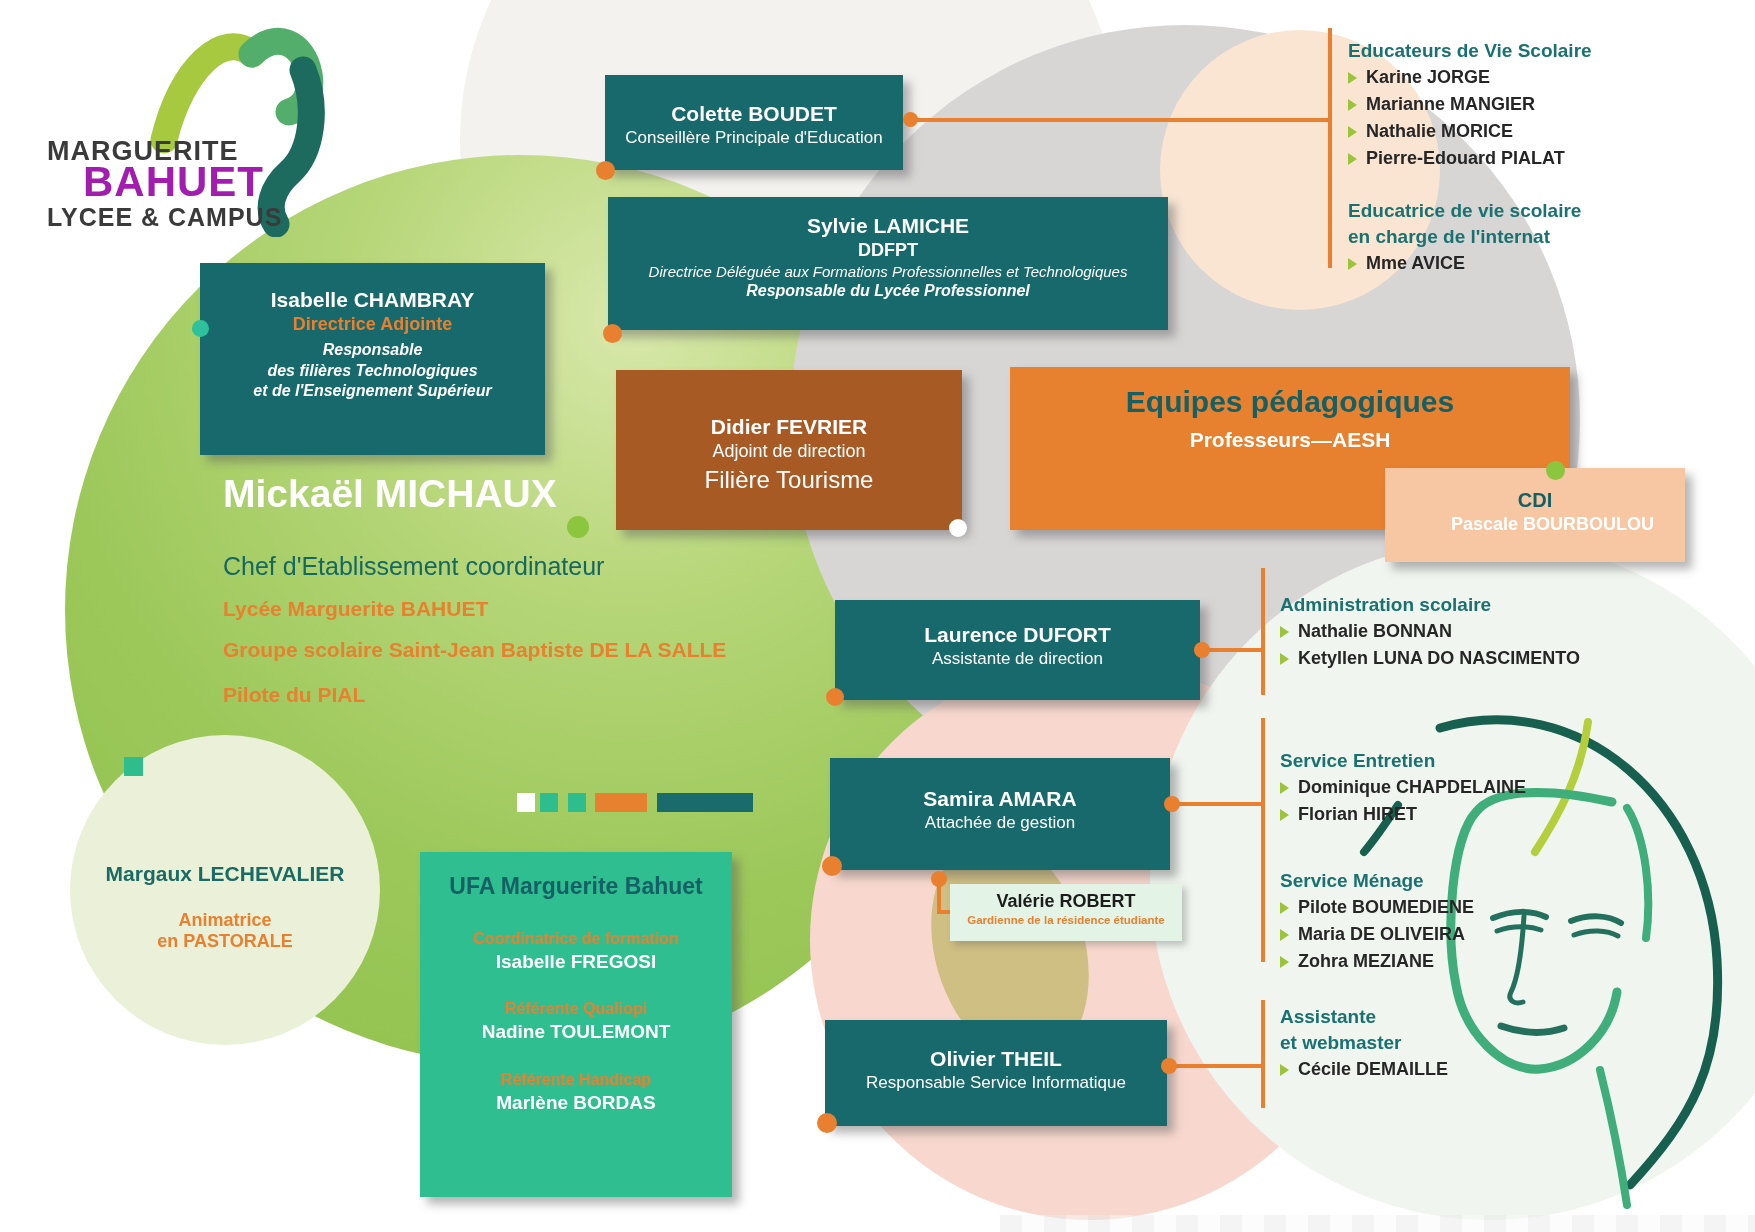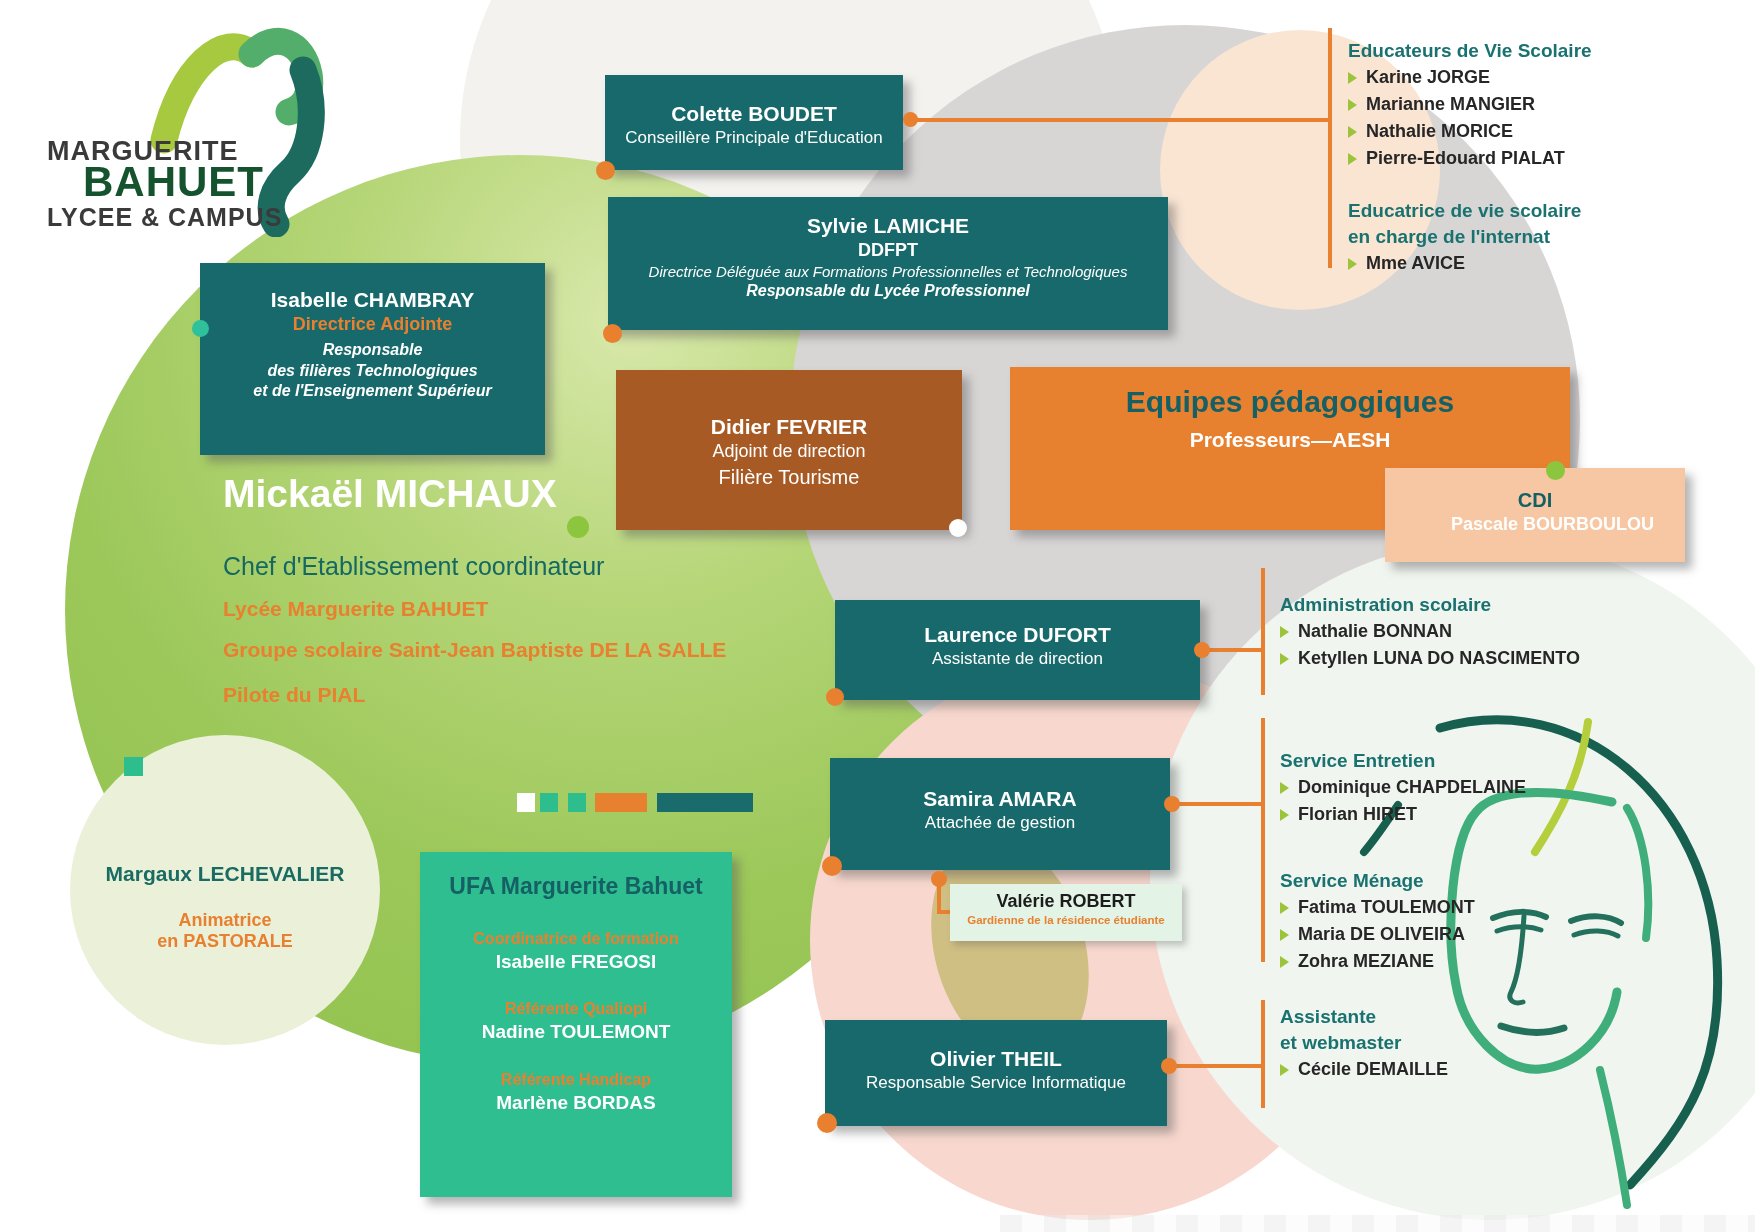--- a/index.html
+++ b/index.html
@@ -75,21 +75,21 @@
     <path d="M 244 276 C 242 308, 239 336, 231 352 C 227 360, 234 365, 243 362" fill="none" stroke="#23705c" stroke-width="5" stroke-linecap="round"></path>
     <path d="M 221 386 C 244 394, 266 394, 284 388" fill="none" stroke="#23705c" stroke-width="7" stroke-linecap="round"></path>
   </svg>
 
   <svg class="abs" style="left:150px;top:12px;z-index:5;" width="200" height="225" viewBox="0 0 200 225">
     <path d="M 14 128 C 32 55, 74 18, 102 42" fill="none" stroke="#a6c93f" stroke-width="27" stroke-linecap="round"></path>
     <path d="M 102 42 C 126 18, 153 30, 159 62 C 163 85, 151 97, 139 100" fill="none" stroke="#52ae6a" stroke-width="27" stroke-linecap="round"></path>
     <path d="M 153 58 C 168 95, 162 140, 140 160 C 122 176, 116 196, 126 212" fill="none" stroke="#1d6b5f" stroke-width="27" stroke-linecap="round"></path>
   </svg>
   <div class="logoline" style="left:47px;top:136px;font-size:27px;color:#3a3a3a;">MARGUERITE</div>
-  <div class="logoline" style="left:83px;top:158px;font-size:42px;color:#14532d;">BAHUET</div>
+  <div class="logoline" style="left:83px;top:158px;font-size:42px;color:#a21caf;">BAHUET</div>
   <div class="logoline" style="left:47px;top:203px;font-size:25px;color:#3a3a3a;">LYCEE &amp; CAMPUS</div>
 
   <div class="hline" style="left:912px;top:118px;width:420px;"></div>
   <div class="vline" style="left:1328px;top:28px;height:240px;"></div>
   <div class="vline" style="left:1261px;top:568px;height:127px;"></div>
   <div class="vline" style="left:1261px;top:718px;height:244px;"></div>
   <div class="vline" style="left:1261px;top:1000px;height:108px;"></div>
   <div class="hline" style="left:1202px;top:648px;width:63px;"></div>
   <div class="hline" style="left:1172px;top:802px;width:93px;"></div>
   <div class="hline" style="left:1169px;top:1064px;width:96px;"></div>
@@ -113,21 +113,21 @@
     <div class="t">Isabelle CHAMBRAY</div>
     <div class="t orangetxt" style="font-size:18px;">Directrice Adjointe</div>
     <div class="s" style="font-style:italic;font-weight:bold;font-size:16px;margin-top:4px;">Responsable</div>
     <div class="s" style="font-style:italic;font-weight:bold;font-size:16px;">des filières Technologiques</div>
     <div class="s" style="font-style:italic;font-weight:bold;font-size:16px;">et de l'Enseignement Supérieur</div>
   </div>
 
   <div class="box brown" style="left:616px;top:370px;width:346px;height:160px;padding-top:44px;box-sizing:border-box;">
     <div class="t">Didier FEVRIER</div>
     <div class="s" style="font-size:18px;">Adjoint de direction</div>
-    <div class="s" style="font-size:20px;">Filière Tourisme</div>
+    <div class="s" style="font-size:24px;">Filière Tourisme</div>
   </div>
 
   <div class="box orangebox" style="left:1010px;top:367px;width:560px;height:163px;padding-top:16px;box-sizing:border-box;">
     <div class="t tealheading" style="font-size:30px;">Equipes pédagogiques</div>
     <div class="t" style="font-size:21px;margin-top:6px;">Professeurs—AESH</div>
   </div>
 
   <div class="box peachbox" style="left:1385px;top:468px;width:300px;height:94px;padding-top:20px;box-sizing:border-box;">
     <div class="t tealheading" style="font-size:20px;">CDI</div>
     <div class="t" style="font-size:18px;margin-left:35px;">Pascale BOURBOULOU</div>
@@ -233,21 +233,21 @@
     <div class="sideitem">
         <span class="chev"></span>
         <span>Ketyllen LUNA DO NASCIMENTO</span>
       </div>
   </div>
 
   <div class="sidegroup" style="left:1280px;top:868px;">
     <div class="sidehead">Service Ménage</div>
     <div class="sideitem">
         <span class="chev"></span>
-        <span>Fatima TOULEMONT</span>
+        <span>Pilote BOUMEDIENE</span>
       </div>
     <div class="sideitem">
         <span class="chev"></span>
         <span>Maria DE OLIVEIRA</span>
       </div>
     <div class="sideitem">
         <span class="chev"></span>
         <span>Zohra MEZIANE</span>
       </div>
   </div>

